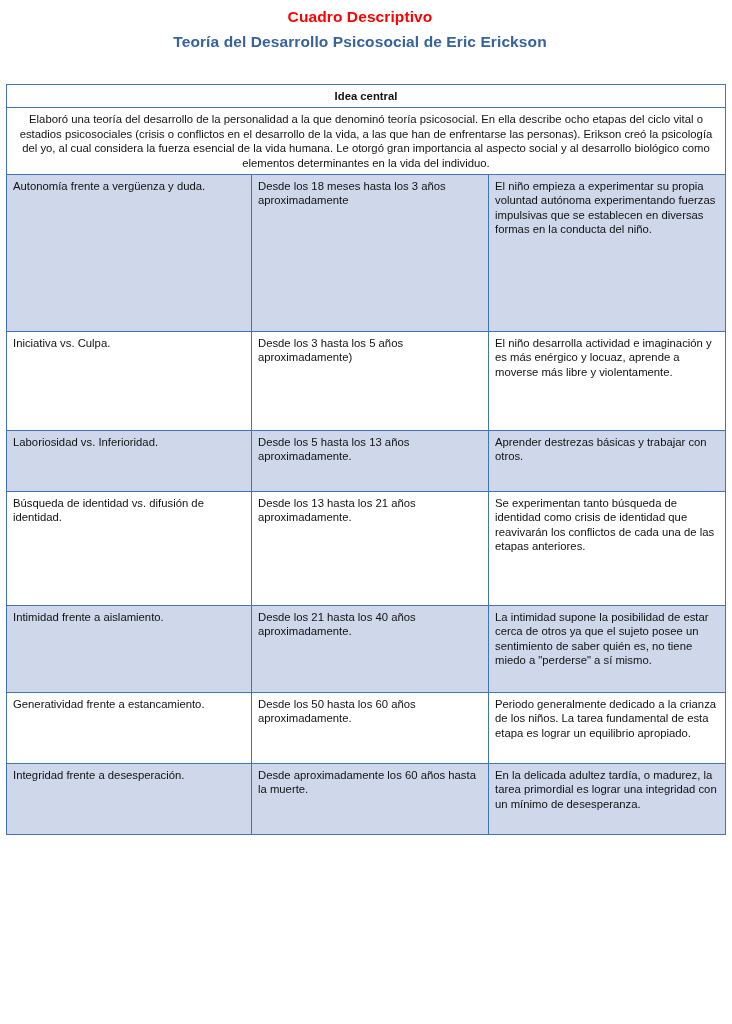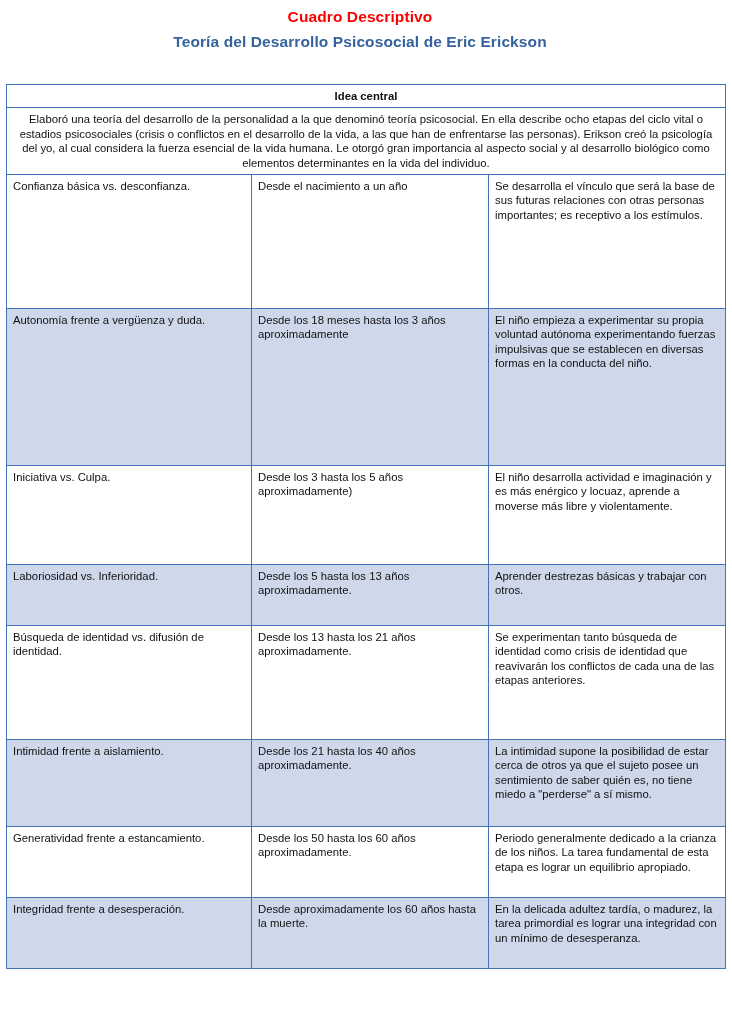--- a/index.html
+++ b/index.html
@@ -134,25 +134,20 @@
 
         <tr>
           <td class="banner-title" colspan="3">Idea central</td>
         </tr>
 
         <tr>
           <td class="banner-body" colspan="3">Elaboró una teoría del desarrollo de la personalidad a la que denominó teoría psicosocial. En ella describe ocho etapas del ciclo vital o estadios psicosociales (crisis o conflictos en el desarrollo de la vida, a las que han de enfrentarse las personas). Erikson creó la psicología del yo, al cual considera la fuerza esencial de la vida humana. Le otorgó gran importancia al aspecto social y al desarrollo biológico como elementos determinantes en la vida del individuo.</td>
         </tr>
 
 
-        <tr>
-          <td style="height: 125px;">Confianza básica vs. desconfianza.</td>
-          <td style="height: 125px;">Desde el nacimiento a un año</td>
-          <td style="height: 125px;">Se desarrolla el vínculo que será la base de sus futuras relaciones con otras personas importantes; es receptivo a los estímulos.</td>
-        </tr>
 
         <tr class="shaded">
           <td style="height: 148px;">Autonomía frente a vergüenza y duda.</td>
           <td style="height: 148px;">Desde los 18 meses hasta los 3 años aproximadamente</td>
           <td style="height: 148px;">El niño empieza a experimentar su propia voluntad autónoma experimentando fuerzas impulsivas que se establecen en diversas formas en la conducta del niño.</td>
         </tr>
 
         <tr>
           <td style="height: 90px;">Iniciativa vs. Culpa.</td>
           <td style="height: 90px;">Desde los 3 hasta los 5 años aproximadamente)</td>

